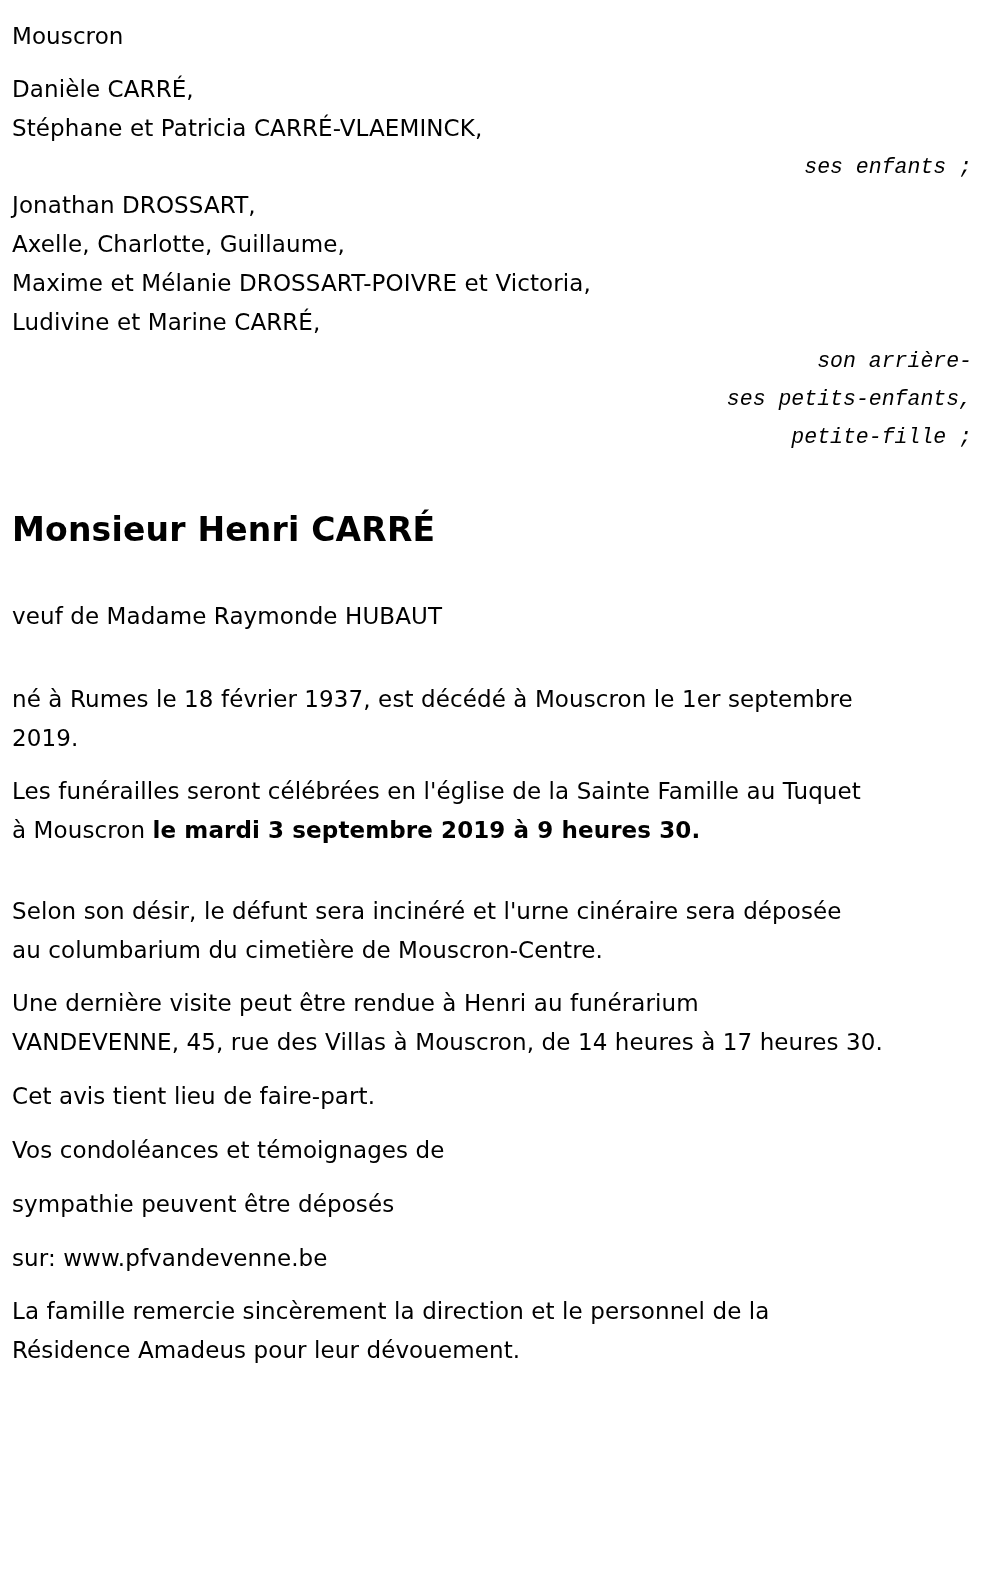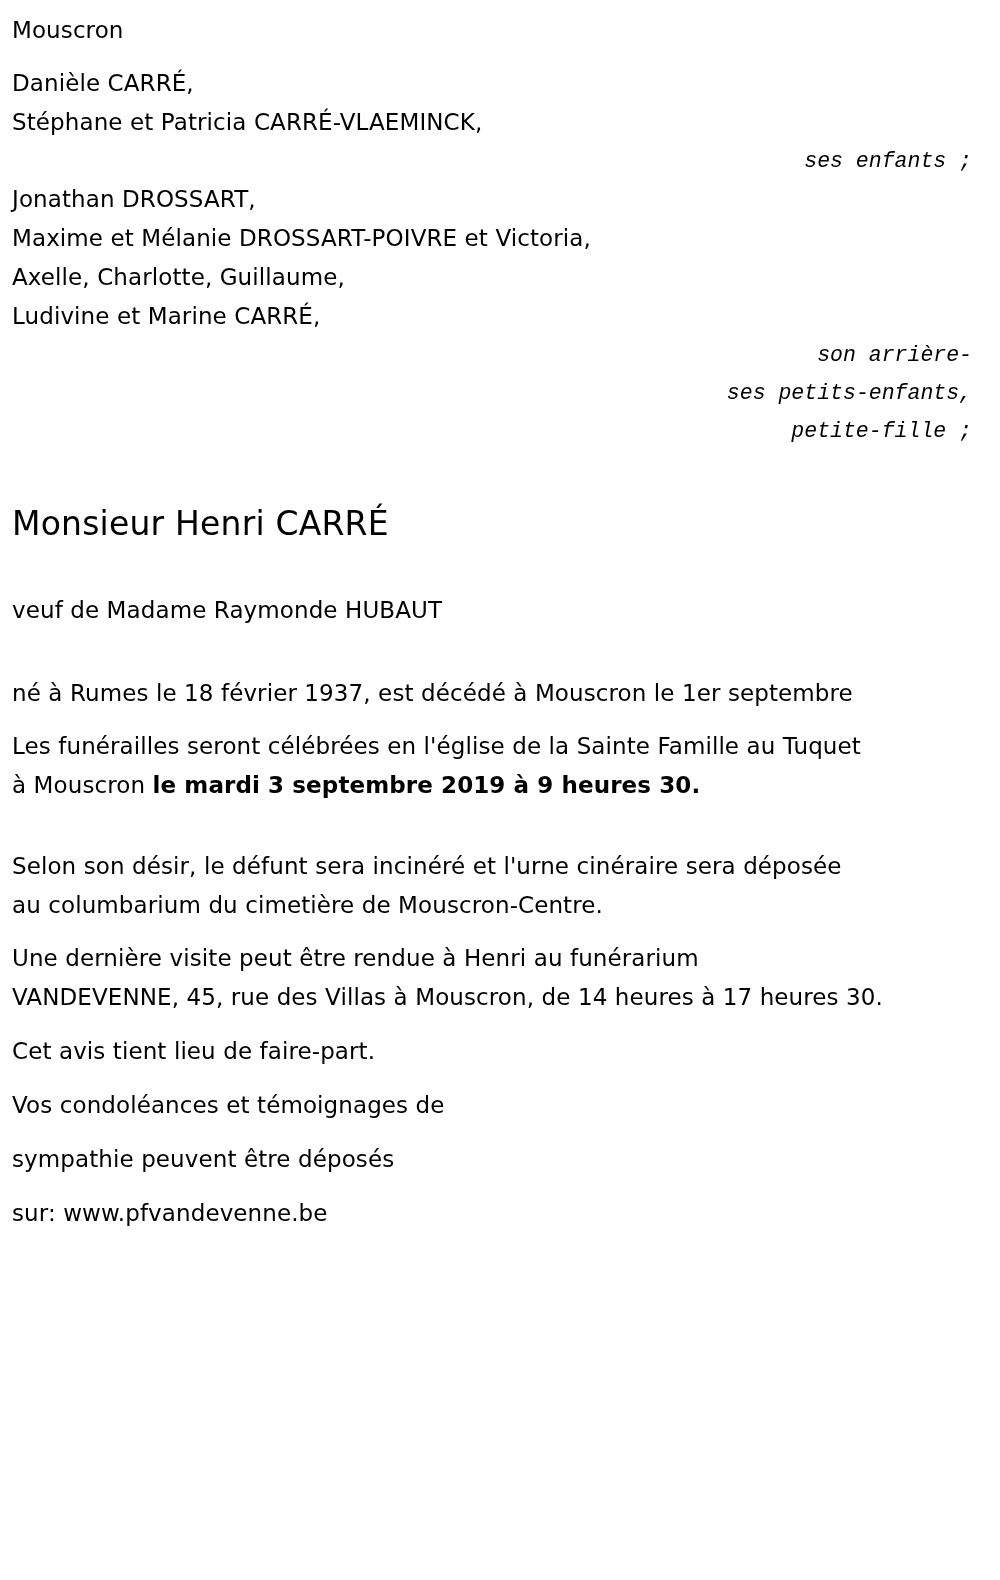--- a/index.html
+++ b/index.html
@@ -13,21 +13,21 @@
     height: 1580px;
     font-family: "DejaVu Sans", "Liberation Sans", sans-serif;
     color: #000000;
     -webkit-font-smoothing: antialiased;
   }
   .page {
     position: relative;
     width: 1000px;
     height: 1580px;
     box-sizing: border-box;
-    padding: 10px 14px 0 12px;
+    padding: 16px 14px 0 12px;
     overflow: hidden;
   }
 
   
   .line {
     font-size: 23px;
     line-height: 40px;
     white-space: nowrap;
     letter-spacing: 0.1px;
   }
@@ -45,21 +45,21 @@
 
   
   .sp-sm { height: 14px; }
   .sp-md { height: 26px; }
   .sp-lg { height: 44px; }
   .sp-xl { height: 60px; }
 
   
   .name-heading {
     font-size: 33px;
-    font-weight: 400;
+    font-weight: 700;
     line-height: 44px;
     letter-spacing: 0.2px;
     white-space: nowrap;
   }
 
   .bold-inline {
     font-weight: 700;
   }
 
   
@@ -76,22 +76,22 @@
 
   <div class="para">
     <div class="line">Danièle CARRÉ,</div>
     <div class="line">Stéphane et Patricia CARRÉ-VLAEMINCK,</div>
   </div>
 
   <div class="rel">ses enfants ;</div>
 
   <div class="para">
     <div class="line">Jonathan DROSSART,</div>
+    <div class="line">Axelle, Charlotte, Guillaume,</div>
     <div class="line">Maxime et Mélanie DROSSART-POIVRE et Victoria,</div>
-    <div class="line">Axelle, Charlotte, Guillaume,</div>
     <div class="line">Ludivine et Marine CARRÉ,</div>
   </div>
 
   <div class="rel">son arrière-</div>
   <div class="rel">ses petits-enfants,</div>
   <div class="rel">petite-fille ;</div>
 
 
   <div class="sp-md"></div>
 
@@ -101,20 +101,21 @@
   <div class="name-heading">Monsieur Henri CARRÉ</div>
 
   <div class="sp-lg"></div>
 
   <div class="line">veuf de Madame Raymonde HUBAUT</div>
 
   <div class="sp-lg"></div>
 
   <div class="para">
     <div class="line">né à Rumes le 18 février 1937, est décédé à Mouscron le 1er septembre</div>
+    <div class="line">2019.</div>
   </div>
 
   <div class="sp-sm"></div>
 
   <div class="para">
     <div class="line">Les funérailles seront célébrées en l'église de la Sainte Famille au Tuquet</div>
     <div class="line"><span>à Mouscron </span><span class="bold-inline">le mardi 3 septembre 2019 à 9 heures 30.</span></div>
   </div>
 
   <div class="sp-sm"></div>
@@ -148,16 +149,20 @@
   <div class="sp-sm"></div>
 
   <div class="line">sympathie peuvent être déposés</div>
 
   <div class="sp-sm"></div>
 
   <div class="line">sur: www.pfvandevenne.be</div>
 
   <div class="sp-sm"></div>
 
+  <div class="para">
+    <div class="line">La famille remercie sincèrement la direction et le personnel de la</div>
+    <div class="line">Résidence Amadeus pour leur dévouement.</div>
+  </div>
 
   <div class="sp-xl"></div>
 
 </div>
 
 </body></html>

